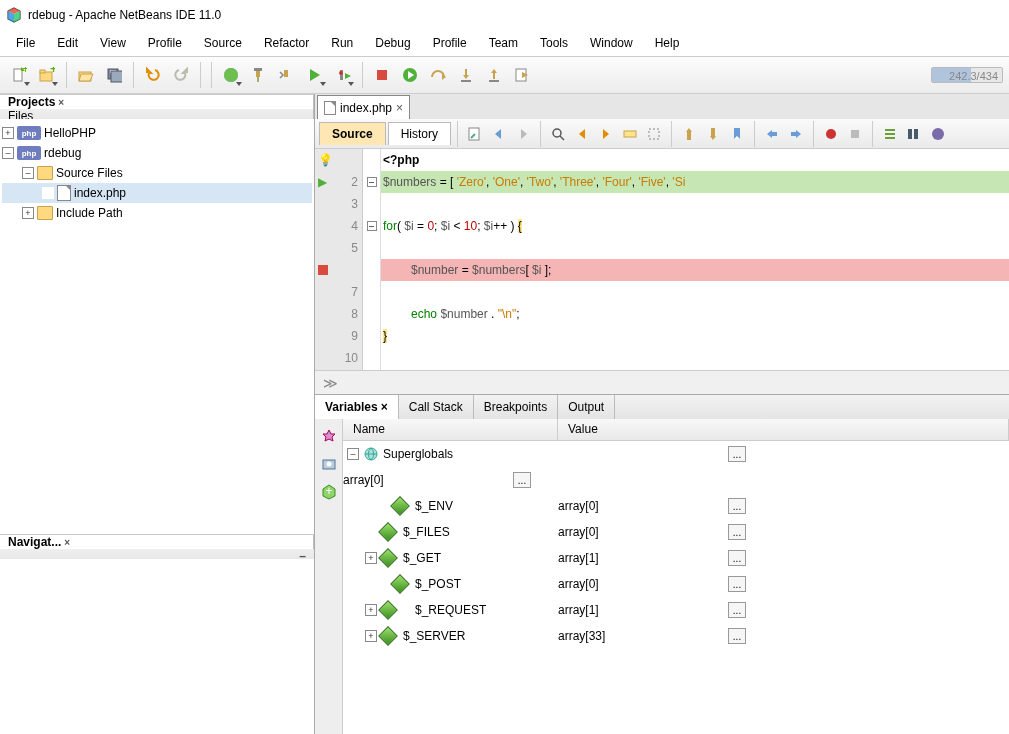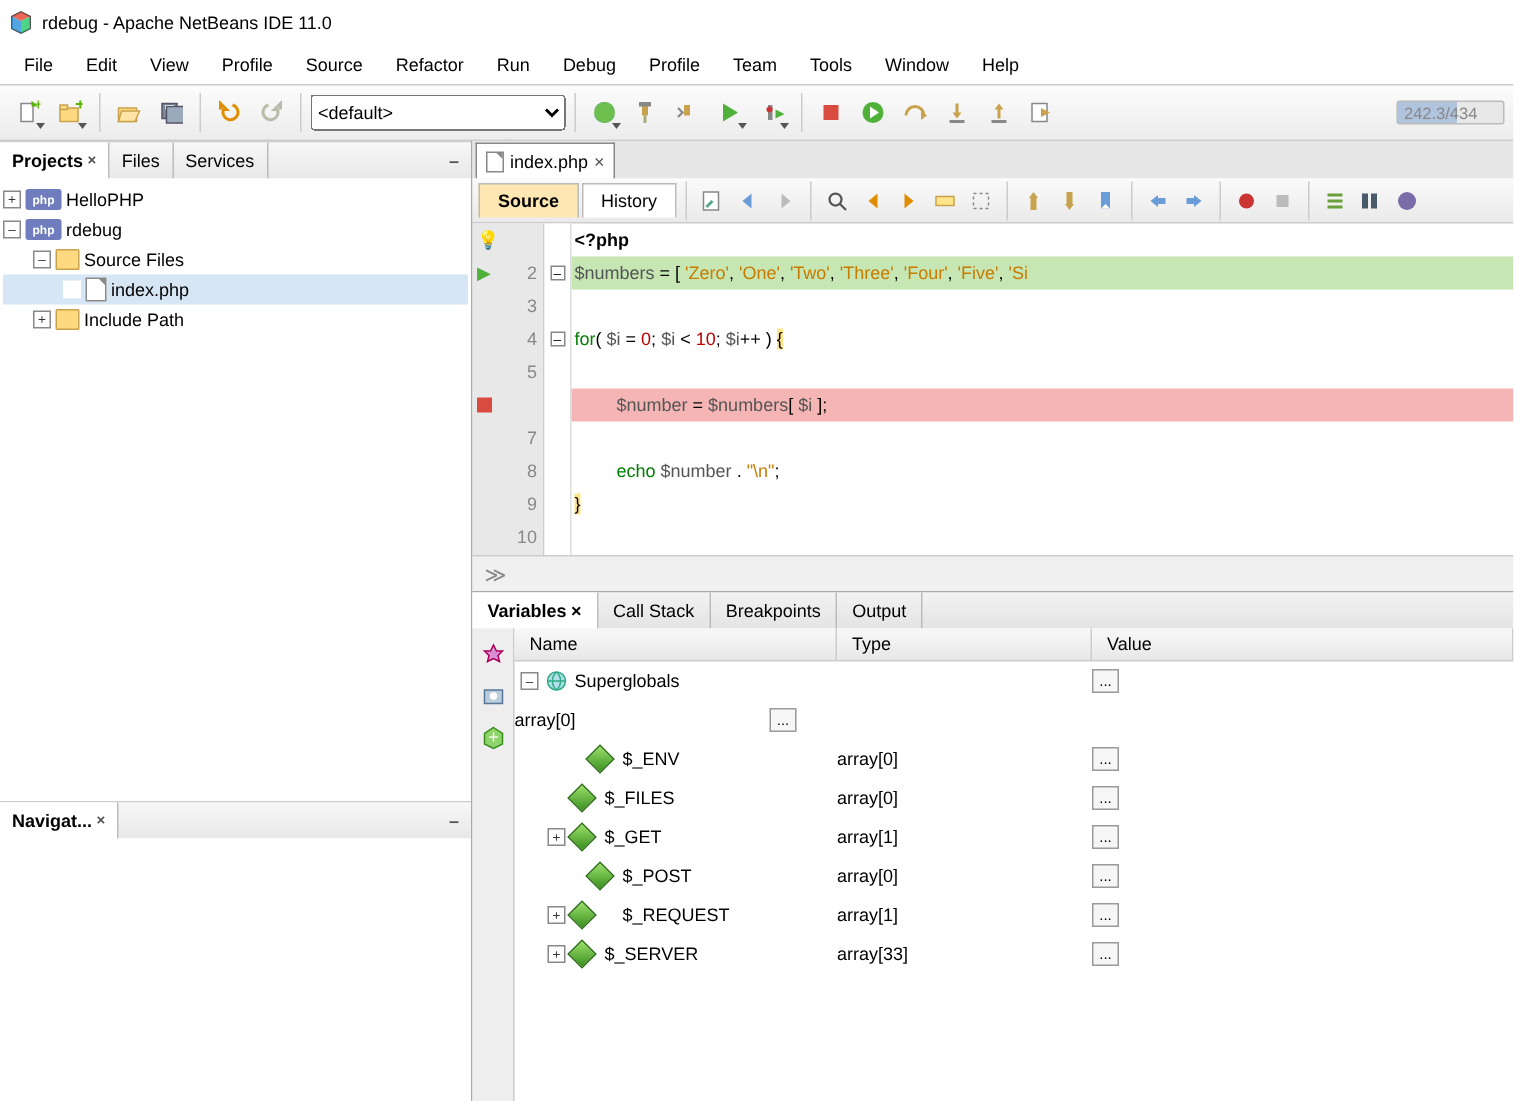--- a/index.html
+++ b/index.html
@@ -6,25 +6,25 @@
 body { background: #fff; color: #000; width: 1009px; height: 734px; overflow: hidden; display: flex; flex-direction: column; }
 .titlebar { height: 30px; display: flex; align-items: center; padding: 0 6px; gap: 6px; }
 .app-logo { width: 16px; height: 16px; }
 .menubar { height: 26px; display: flex; align-items: center; padding: 0 6px; gap: 2px; }
 .menubar span { padding: 2px 10px; }
 .toolbar { height: 38px; border-top: 1px solid #ccc; border-bottom: 1px solid #ccc; display: flex; align-items: center; padding: 2px 6px; gap: 2px; background: linear-gradient(#fcfcfc,#ececec); }
 .tbtn { width: 26px; height: 26px; display: flex; align-items: center; justify-content: center; border: 1px solid transparent; border-radius: 2px; position: relative; }
 .dd-arrow { position: absolute; right: 1px; bottom: 1px; border-left: 3px solid transparent; border-right: 3px solid transparent; border-top: 4px solid #555; }
 .sep { width: 1px; height: 26px; background: #ccc; margin: 0 4px; }
 select.config { width: 170px; height: 24px; font-size: 12px; }
-.memory { margin-left: auto; height: 16px; padding: 2px 4px; font-size: 11px; color: #888; background: linear-gradient(to right, #b0c4de 56%, #e8e8e8 56%); border: 1px solid #bbb; width: 72px; text-align: left; border-radius: 2px; }
+.memory { margin-left: auto; height: 16px; padding: 2px 4px; font-size: 11px; color: #888; background: linear-gradient(to right, #b0c4de 56%, #e8e8e8 56%); border: 1px solid #bbb; width: 72px; text-align: right; border-radius: 2px; }
 .main { flex: 1; display: flex; min-height: 0; }
 .leftcol { width: 315px; display: flex; flex-direction: column; border-right: 1px solid #aaa; }
 .panel { display: flex; flex-direction: column; border-top: 1px solid #ccc; }
-.panel-tabs { display: flex; background: linear-gradient(#f7f7f7,#e8e8e8); height: 24px; align-items: stretch; }
+.panel-tabs { display: flex; background: linear-gradient(#f7f7f7,#e8e8e8); height: 24px; align-items: stretch; flex-direction: column; }
 .panel-tab { border-right: 1px solid #bbb; display: flex; align-items: center; padding: 0 8px; font-size: 12px; gap: 3px; }
 .panel-tab.active { background: #fff; font-weight: bold; }
 .panel-tab .x { color: #555; font-size: 10px; }
 .panel-min { margin-left: auto; padding: 0 8px; display: flex; align-items: center; color: #555; font-weight: bold; }
 .tree { flex: 1; padding: 4px 2px; overflow: auto; background: #fff; }
 .tree-row { display: flex; align-items: center; height: 20px; gap: 3px; }
 .exp { width: 12px; height: 12px; border: 1px solid #888; display: inline-flex; align-items: center; justify-content: center; font-size: 9px; line-height: 1; background: #fff; color: #333; }
 .exp.blank { border: 0; }
 .php-badge { width: 24px; height: 14px; background: #6f7dbe; color: #fff; font-size: 8px; font-weight: bold; display: inline-flex; align-items: center; justify-content: center; border-radius: 2px; }
 .folder-icon { width: 16px; height: 14px; background: #ffd97f; border: 1px solid #c9a24d; border-radius: 1px; }
@@ -140,21 +140,20 @@
       <svg class="icon-svg" viewBox="0 0 16 16">
         <path d="M10 3A5 5 0 1 1 4 6L6 6L2 2L2 6" fill="none" stroke="#e08e00" stroke-width="2"></path>
       </svg>
     </div>
   <div class="tbtn">
       <svg class="icon-svg" viewBox="0 0 16 16">
         <path d="M6 3A5 5 0 1 0 12 6L10 6L14 2L14 6" fill="none" stroke="#bba" stroke-width="2"></path>
       </svg>
     </div>
   <div class="sep"></div>
-  <select class="config"><option>&lt;default&gt;</option></select>
   <div class="sep"></div>
   <div class="tbtn">
       <svg class="icon-svg" viewBox="0 0 16 16">
         <circle cx="8" cy="8" r="7" fill="#4f95d6"></circle>
         <ellipse cx="8" cy="8" rx="7" ry="3" fill="none" stroke="#fff" stroke-width="0.8"></ellipse>
         <path d="M8 1A7 7 0 0 1 8 15A7 7 0 0 1 8 1" fill="#6fbf4f"></path>
       </svg>
       <span class="dd-arrow"></span>
     </div>
   <div class="tbtn">
@@ -502,21 +501,20 @@
           <div class="et-btn">
               <svg class="icon-svg" viewBox="0 0 16 16">
                 <polygon points="8,1 14,5 14,12 8,15 2,12 2,5" fill="#8fd46b" stroke="#3a8e1f"></polygon>
                 <text x="8" y="11" font-size="10" text-anchor="middle" fill="#fff">+</text>
               </svg>
             </div>
         </div>
         <div class="bp-grid">
           <div class="bp-header">
             <div style="width:215px;">Name</div>
-            <div style="width:170px;">Type</div>
             <div style="flex:1;">Value</div>
           </div>
           <div class="bp-rows">
             <div class="bp-row">
               <div style="width:215px;display:flex;align-items:center;gap:4px;padding-left:4px;">
                   <span class="exp">–</span>
                   <svg class="icon-svg" viewBox="0 0 16 16">
                     <circle cx="8" cy="8" r="6" fill="#aee0e8" stroke="#3a8"></circle>
                     <path d="M2 8L14 8M8 2A8 8 0 0 1 8 14A8 8 0 0 1 8 2" stroke="#3a8" fill="none"></path>
                   </svg>

